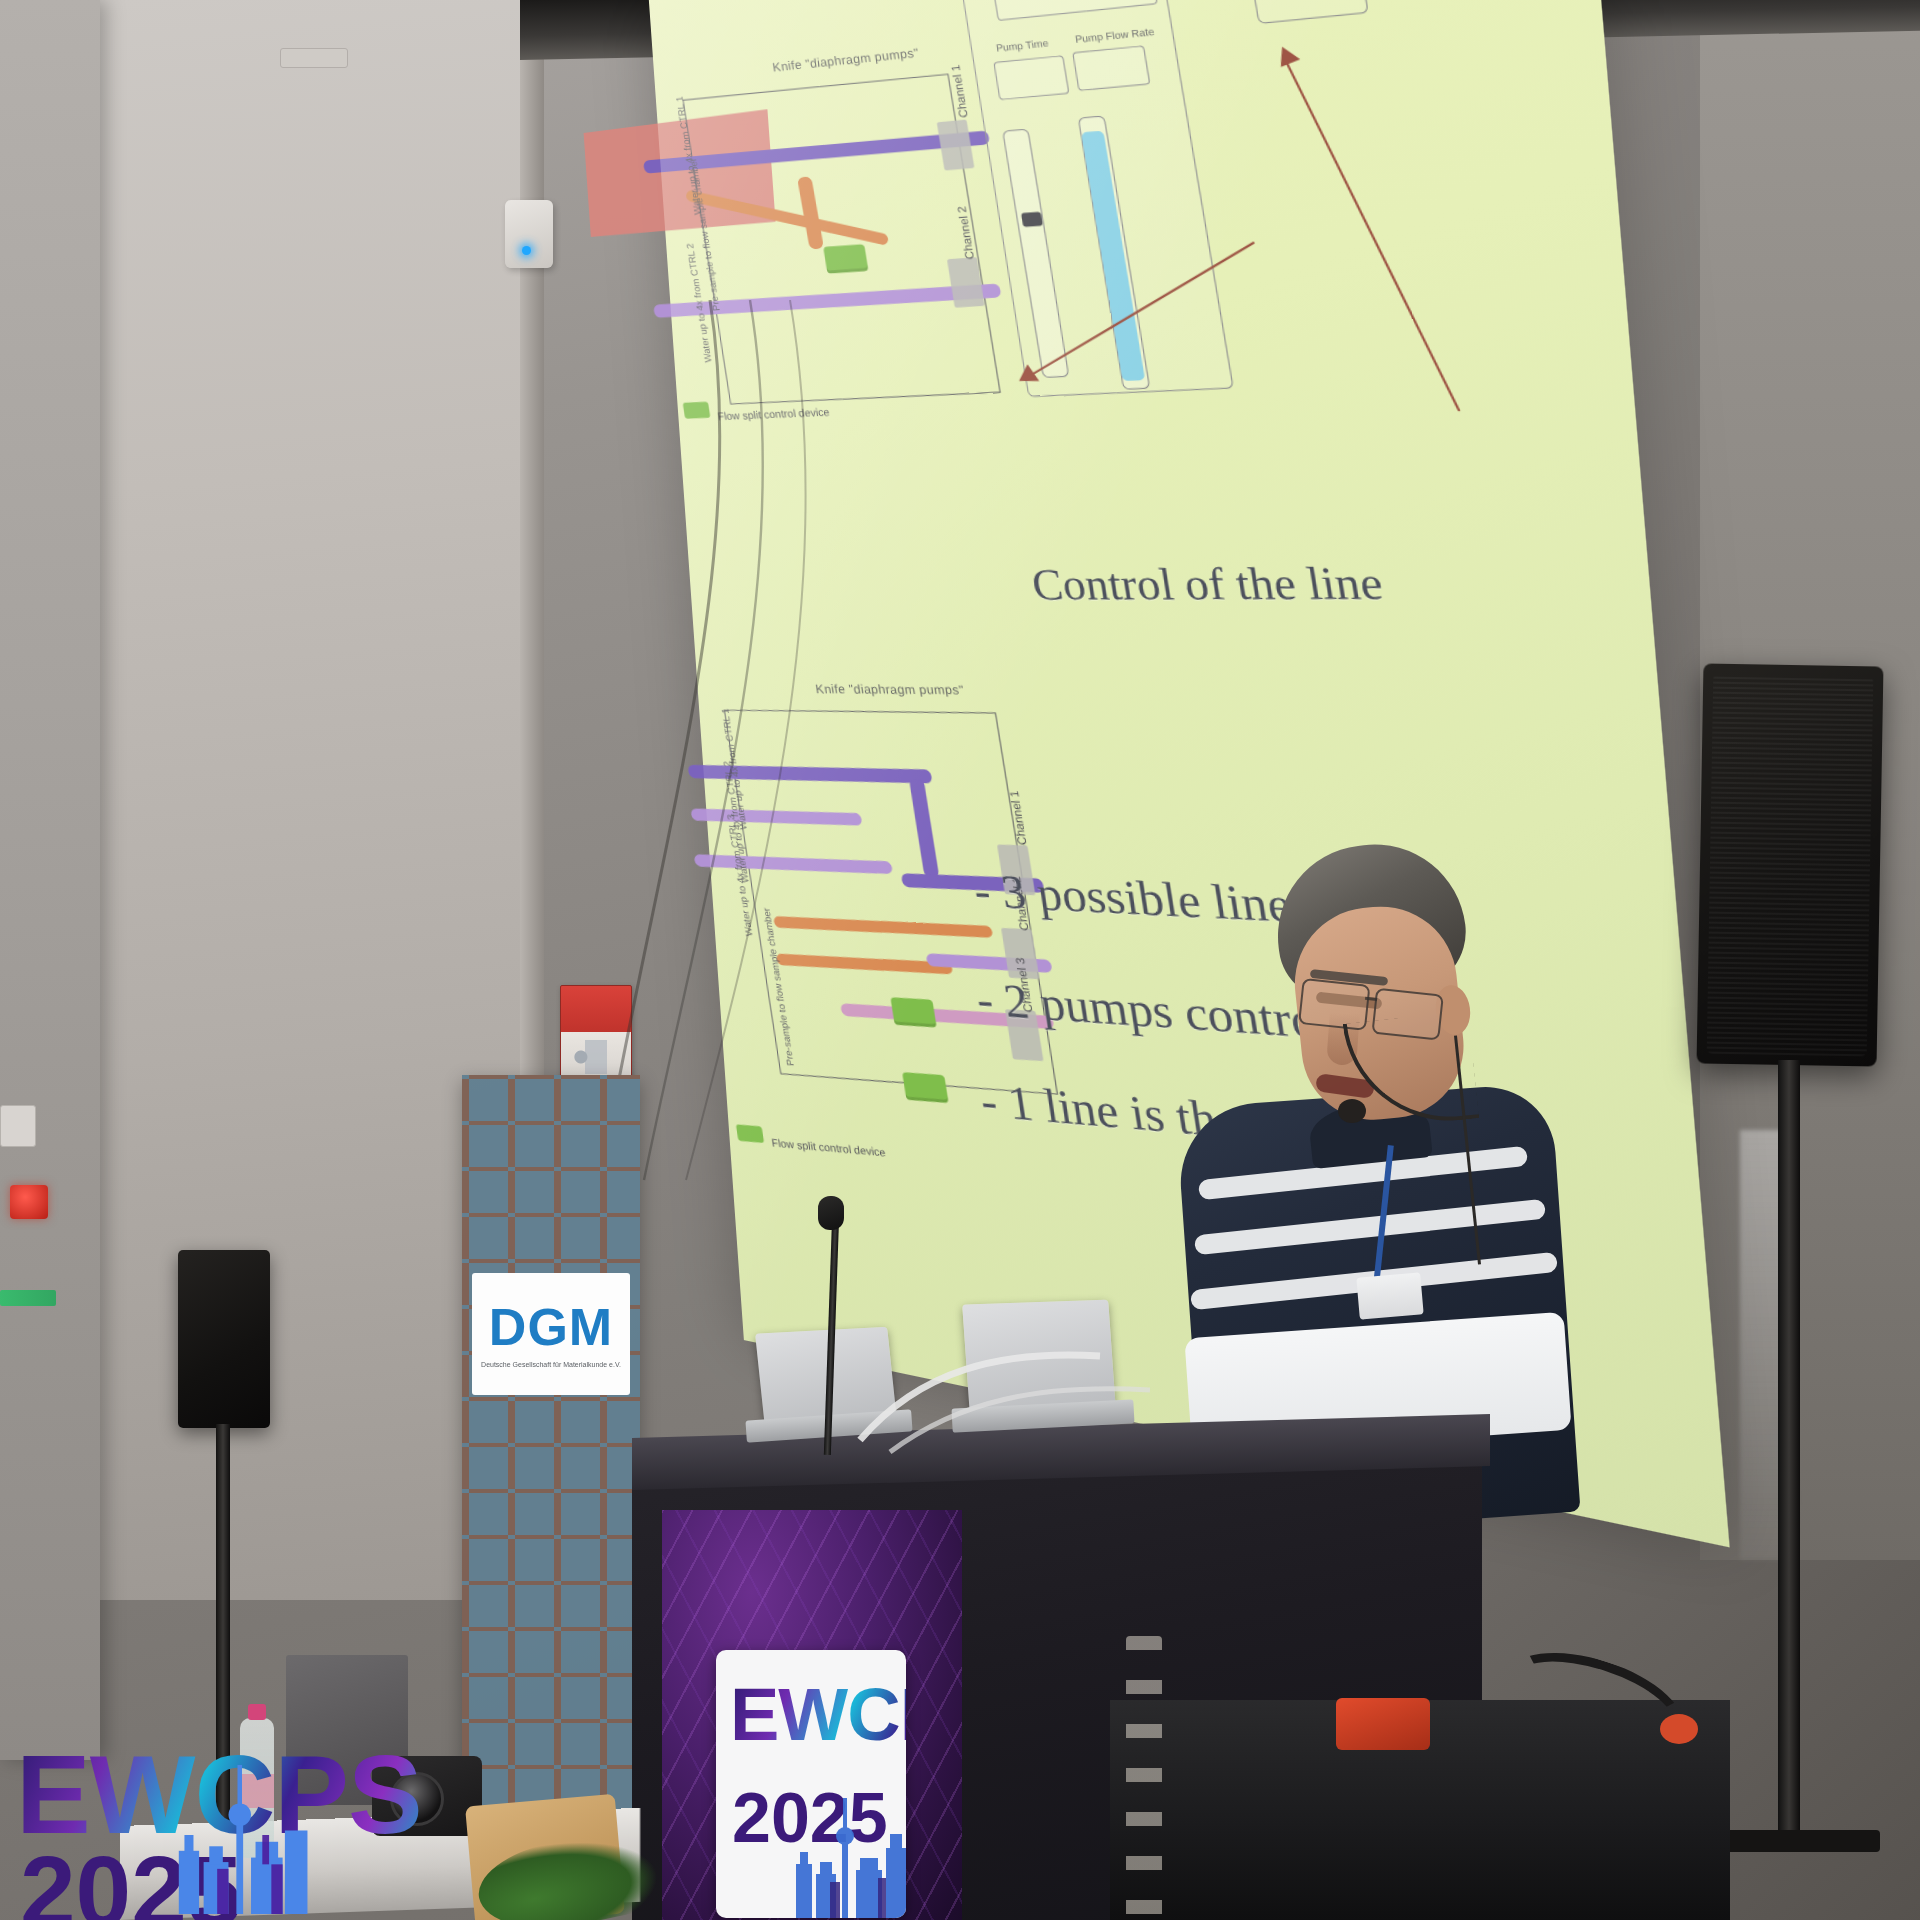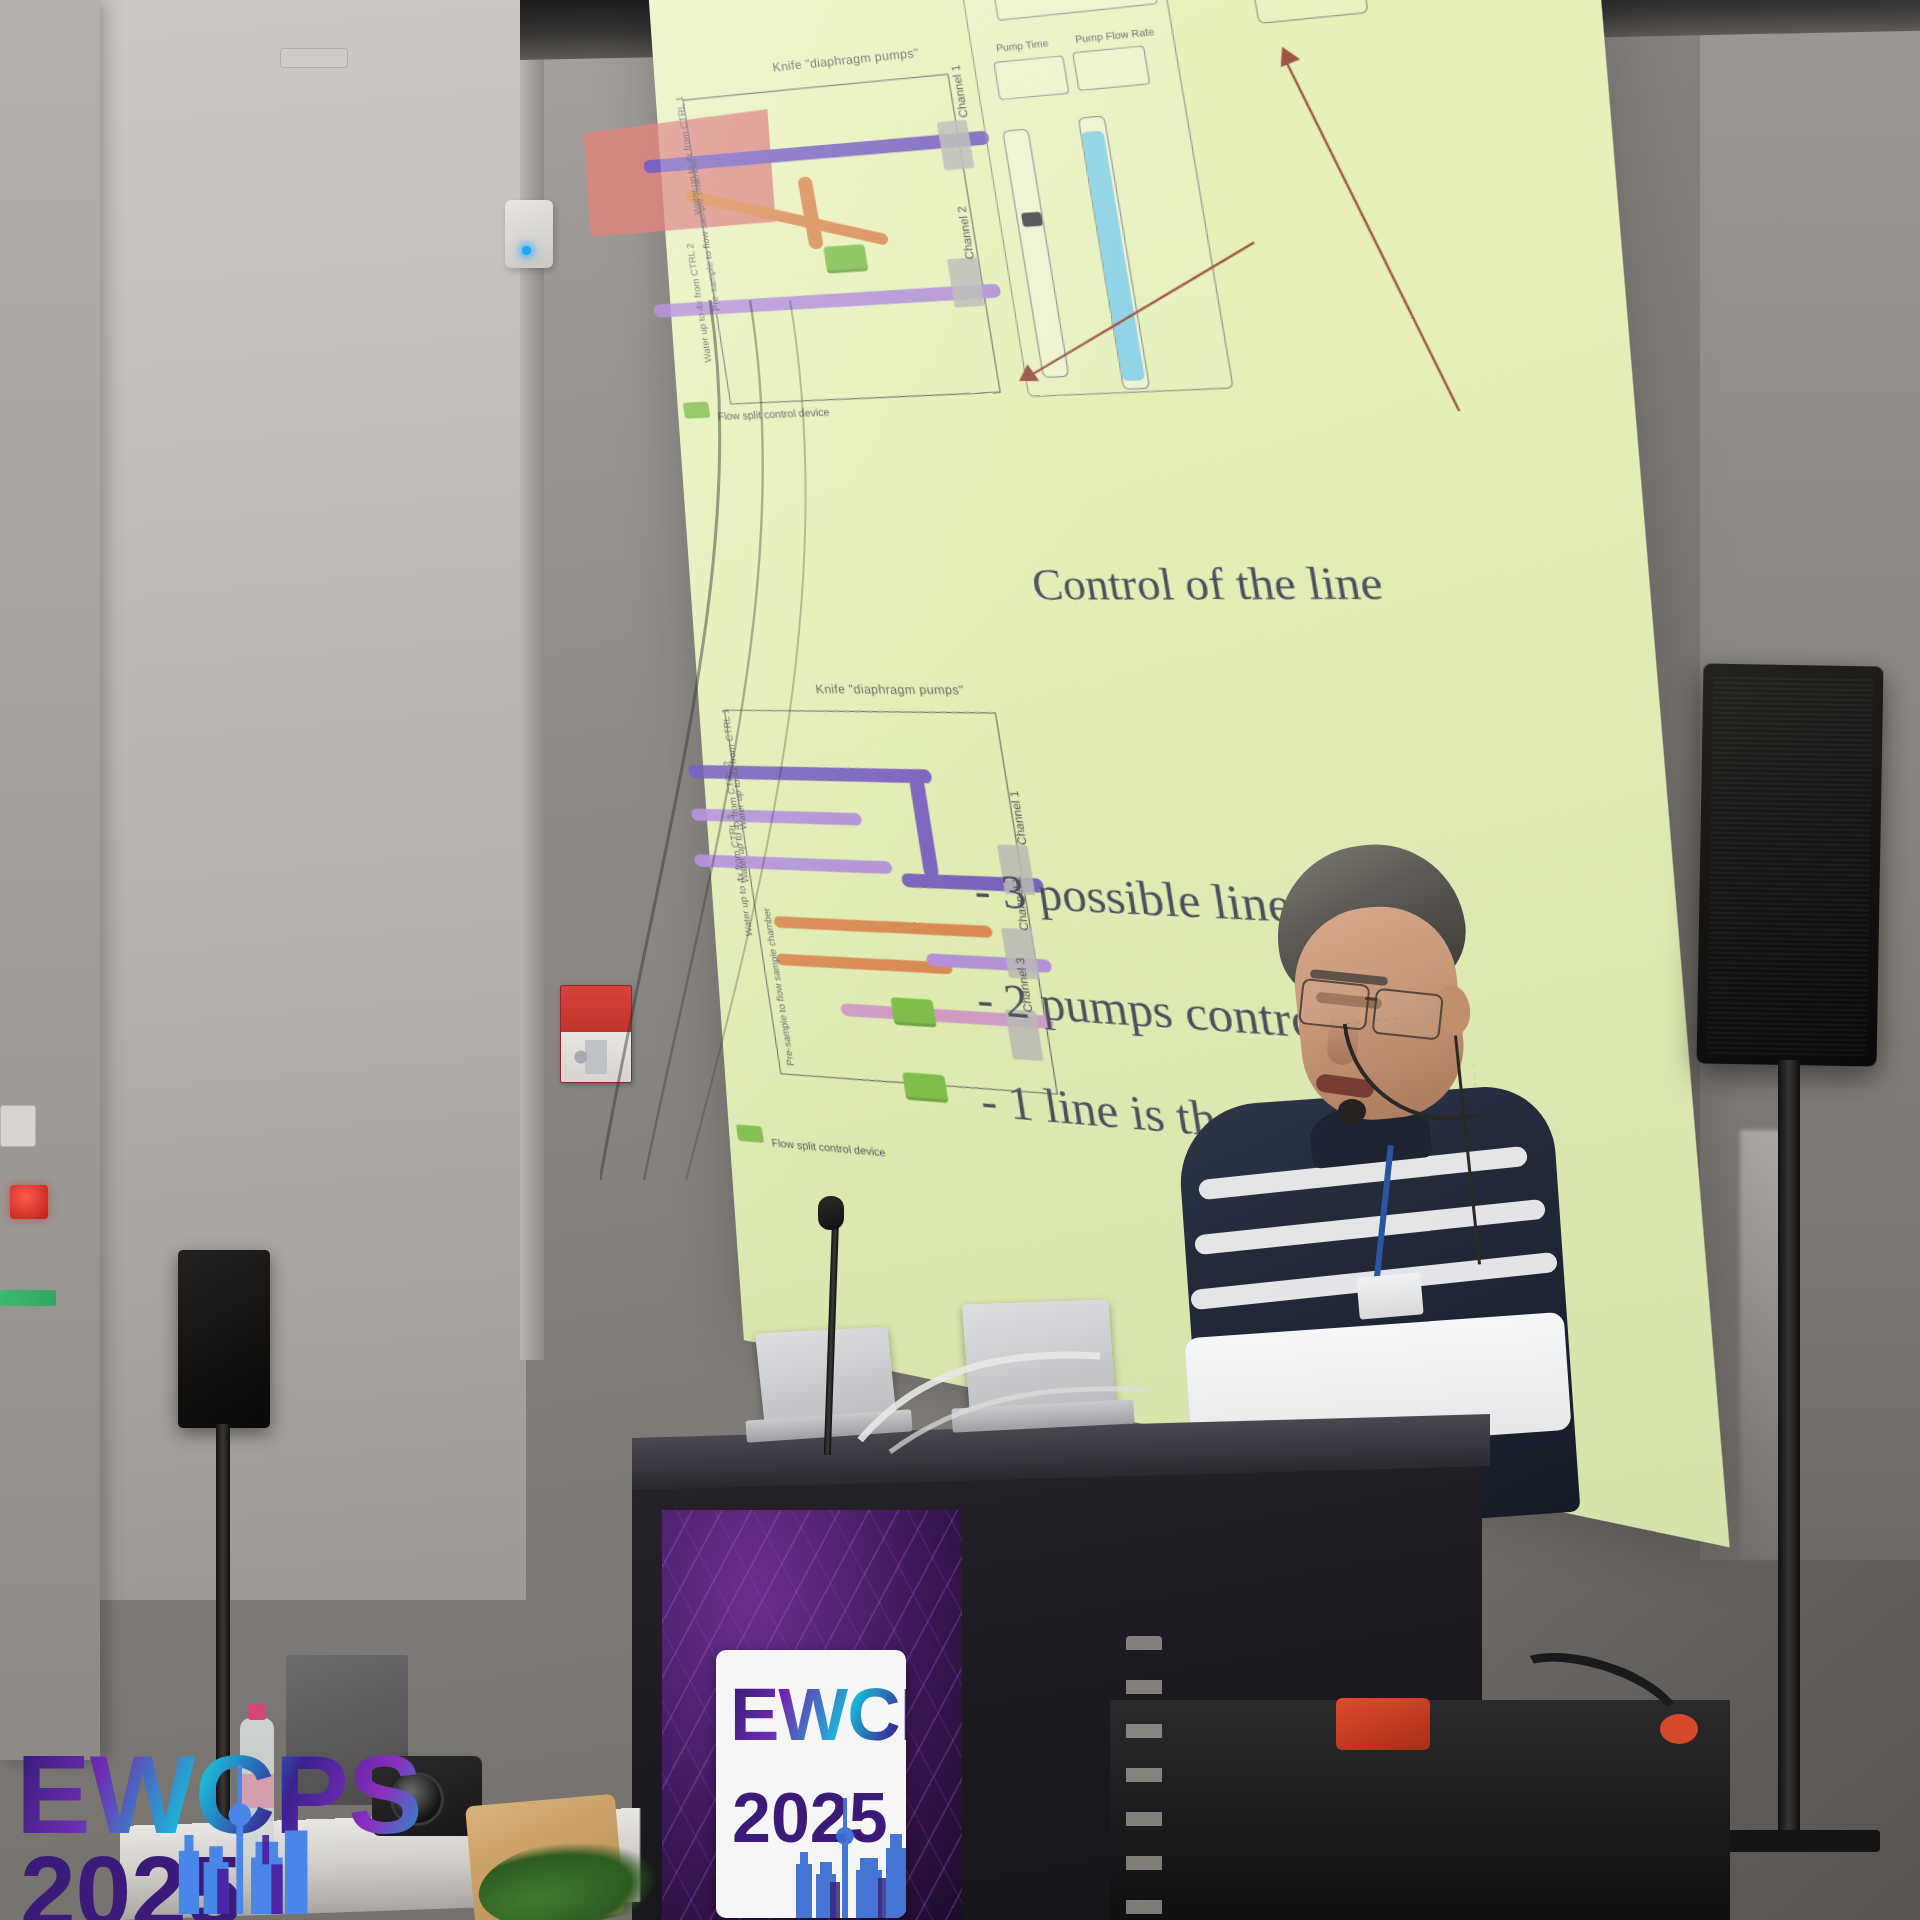--- a/index.html
+++ b/index.html
@@ -518,20 +518,33 @@
       <div class="slide-text b3">- 1 line is the</div>
     </div>
   </div>
 
   <svg style="position:absolute;left:600px;top:300px;width:480px;height:900px;">
     <path d="M110,0 C150,260 60,540 0,880" stroke="rgba(50,48,45,.45)" stroke-width="3" fill="none"></path>
     <path d="M150,0 C196,280 110,560 44,880" stroke="rgba(50,48,45,.35)" stroke-width="2.4" fill="none"></path>
     <path d="M190,0 C240,300 160,600 86,880" stroke="rgba(50,48,45,.28)" stroke-width="2" fill="none"></path>
   </svg>
 
+  <div style="position:absolute;left:462px;top:1075px;width:178px;height:800px;
+              background:linear-gradient(160deg,#cfd4d8,#a9b0b6);box-shadow:0 6px 18px rgba(0,0,0,.3);
+              overflow:hidden;">
+    <div style="position:absolute;inset:0;opacity:.92;
+        background:
+          repeating-conic-gradient(from 0deg at 16% 8%, #7a5a4c 0 25%, #5b7a8c 0 50%) 0 0/46px 46px,
+          repeating-conic-gradient(from 0deg at 60% 40%, #9a8270 0 25%, #46606e 0 50%) 0 0/52px 52px;"></div>
+    <div style="position:absolute;left:10px;top:198px;width:158px;height:122px;background:#fdfdfd;border-radius:3px;
+                display:flex;flex-direction:column;align-items:center;justify-content:center;">
+      <div style="font-family:'Liberation Sans',sans-serif;font-weight:bold;font-size:52px;color:#1f7dc4;letter-spacing:1px;line-height:1;">DGM</div>
+      <div style="font-family:'Liberation Sans',sans-serif;font-size:7px;color:#5d6166;margin-top:8px;text-align:center;width:140px;overflow:hidden;white-space:nowrap;">Deutsche Gesellschaft für Materialkunde e.V.</div>
+    </div>
+  </div>
 
   <div class="spk-right">
     <div class="grill"></div>
   </div>
   <div class="spk-pole-r"></div>
   <div class="spk-base-r"></div>
 
   <div class="spk-left"></div>
   <div class="spk-pole-l"></div>
 

